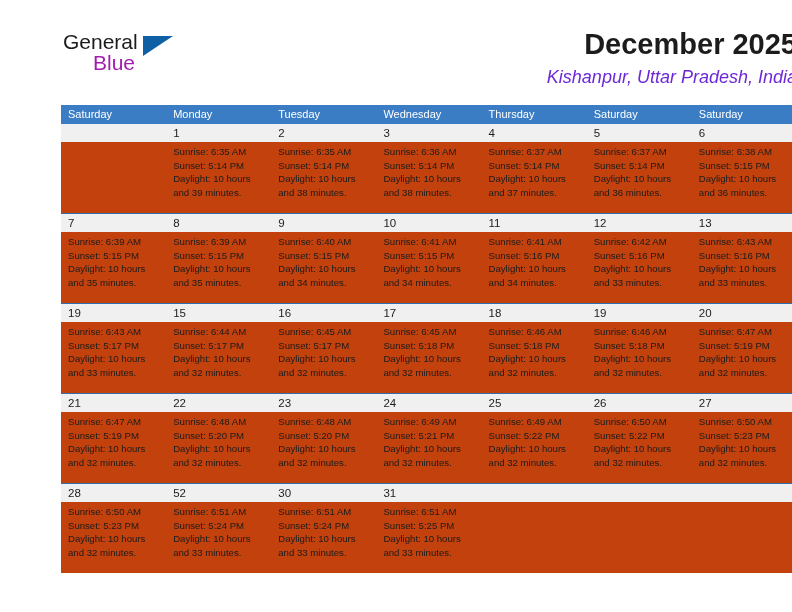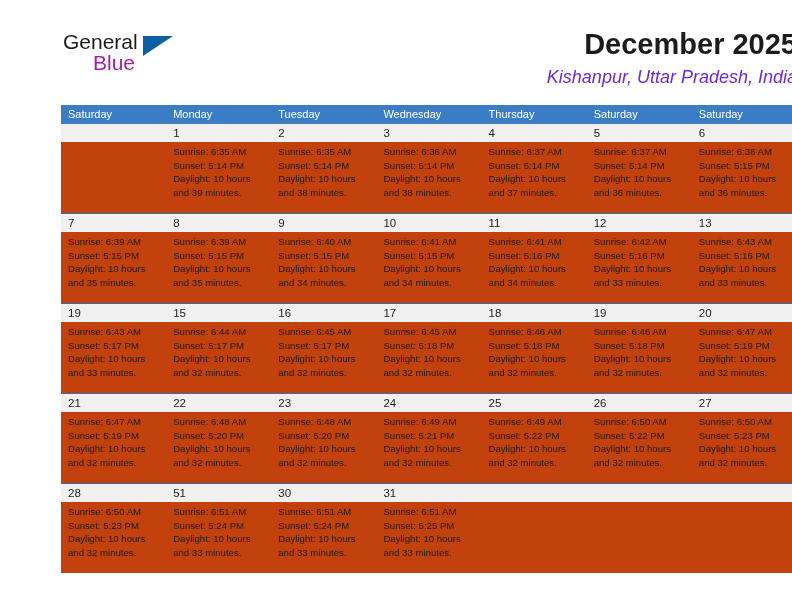--- a/index.html
+++ b/index.html
@@ -402,21 +402,21 @@
               <div class="info-line">Sunrise: 6:50 AM</div>
               <div class="info-line">Sunset: 5:23 PM</div>
               <div class="info-line">Daylight: 10 hours</div>
               <div class="info-line">and 32 minutes.</div>
             </div>
           </div>
         </div>
         <div class="week-row">
           <div class="num-band">
             <div class="num-cell">28</div>
-            <div class="num-cell">51</div>
+            <div class="num-cell">52</div>
             <div class="num-cell">30</div>
             <div class="num-cell">31</div>
             <div class="num-cell"></div>
             <div class="num-cell"></div>
             <div class="num-cell"></div>
           </div>
           <div class="info-band">
             <div class="info-cell">
               <div class="info-line">Sunrise: 6:50 AM</div>
               <div class="info-line">Sunset: 5:23 PM</div>

